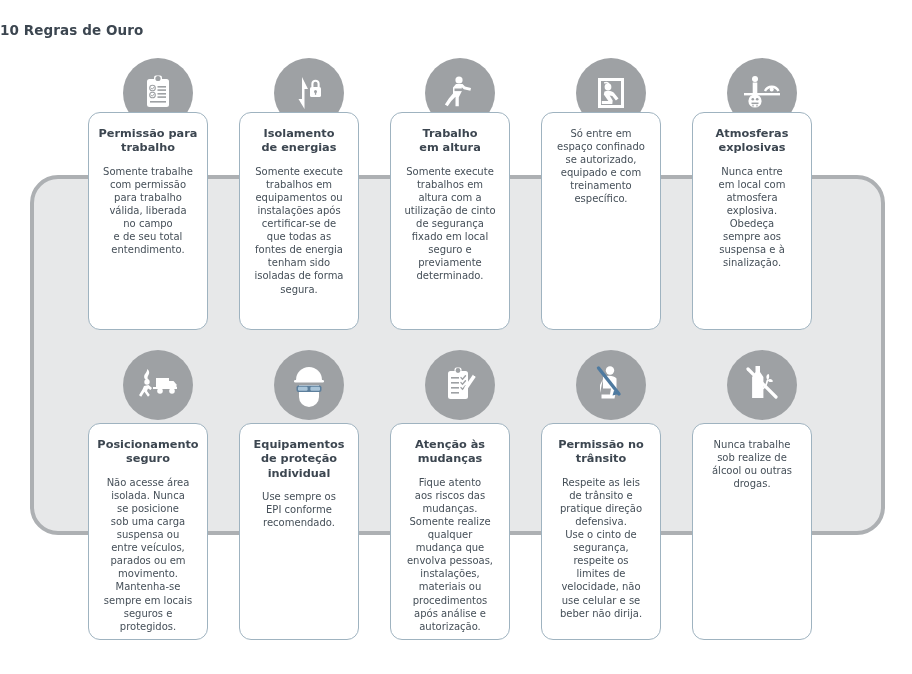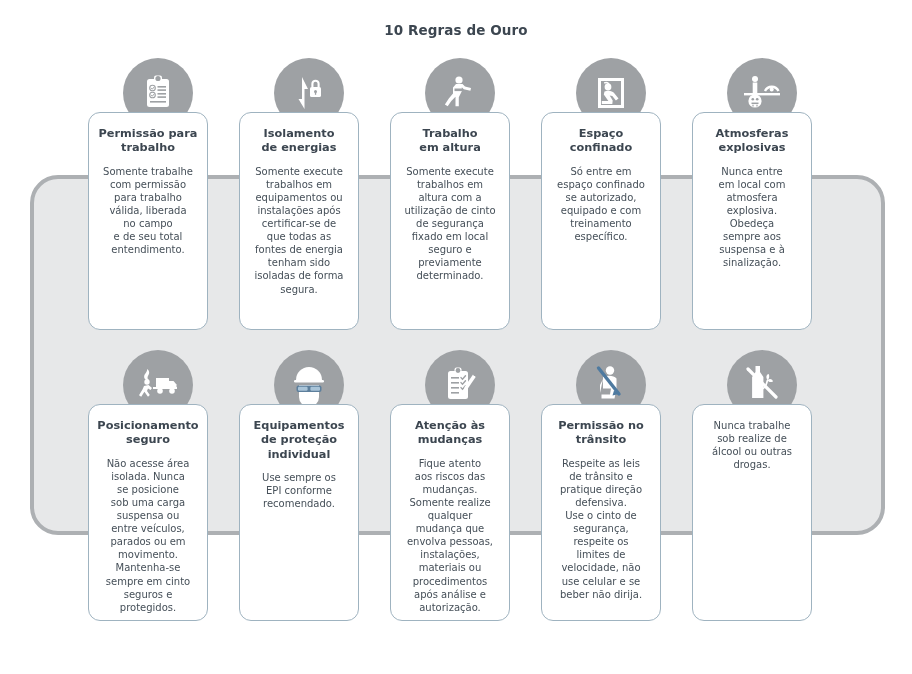--- a/index.html
+++ b/index.html
@@ -14,21 +14,21 @@
     overflow: hidden;
     font-family: "DejaVu Sans", "Liberation Sans", sans-serif;
     color: #3c4650;
   }
 
   #page-title {
     position: absolute;
     top: 22px;
     left: 0;
     width: 912px;
-    text-align: center;
+    text-align: left;
     font-size: 13.5px;
     font-weight: bold;
     color: #3c4650;
     letter-spacing: 0.1px;
   }
 
   
   #backdrop {
     position: absolute;
     left: 30px;
@@ -97,21 +97,21 @@
   .card-body {
     font-size: 10px;
     line-height: 1.31;
     text-align: center;
     color: #454f58;
     white-space: pre-line;
   }
 
   
   .row-top .card  { height: 218px; }
-  .row-bot .card  { height: 217px; }
+  .row-bot .card  { height: 217px; margin-top: 19px; }
 </style>
 </head>
 <body>
 
 <div id="page-title">10 Regras de Ouro</div>
 
 <div id="backdrop"></div>
 
 <div class="grid">
 
@@ -198,22 +198,20 @@
     <div class="icon-circle">
       <svg width="40" height="40" viewBox="0 0 40 40">
         <path d="M7 5 h26 v3 h-23 v24 h23 v3 h-26 Z" fill="#fff"></path>
         <path d="M30 5 h3 v30 h-3 Z" fill="#fff"></path>
         <circle cx="17" cy="14" r="3.4" fill="#fff"></circle>
         <path d="M13.5 18.5 c4 -1.5 8 -0.5 10 2 l4 5 l-2.6 2 l-3.6 -4.4 l-2.6 -0.5 l3 5 l-0.4 3.4 l-10.5 0 l0 -3 l6.6 0 l-4.6 -6.5 Z" fill="#fff"></path>
         <path d="M13.2 10 a4 4 0 0 1 5 1.5" fill="none" stroke="#fff" stroke-width="1.5"></path>
       </svg>
     </div>
     <div class="card">
-      <div class="card-title">Espaço
-confinado</div>
       <div class="card-body">Só entre em
 espaço confinado
 se autorizado,
 equipado e com
 treinamento
 específico.</div>
     </div>
   </div>
 
   <div class="cell row-top" style="left:687px; top:58px;">
@@ -263,21 +261,21 @@
 seguro</div>
       <div class="card-body">Não acesse área
 isolada. Nunca
 se posicione
 sob uma carga
 suspensa ou
 entre veículos,
 parados ou em
 movimento.
 Mantenha-se
-sempre em cinto
+sempre em locais
 seguros e
 protegidos.</div>
     </div>
   </div>
 
   <div class="cell row-bot" style="left:234px; top:350px;">
     <div class="icon-circle">
       <svg width="44" height="44" viewBox="0 0 44 44">
         <path d="M9 17 a13 13 0 0 1 26 0 Z" fill="#fff"></path>
         <rect x="7" y="17" width="30" height="2.6" rx="1.3" fill="#fff"></rect>

